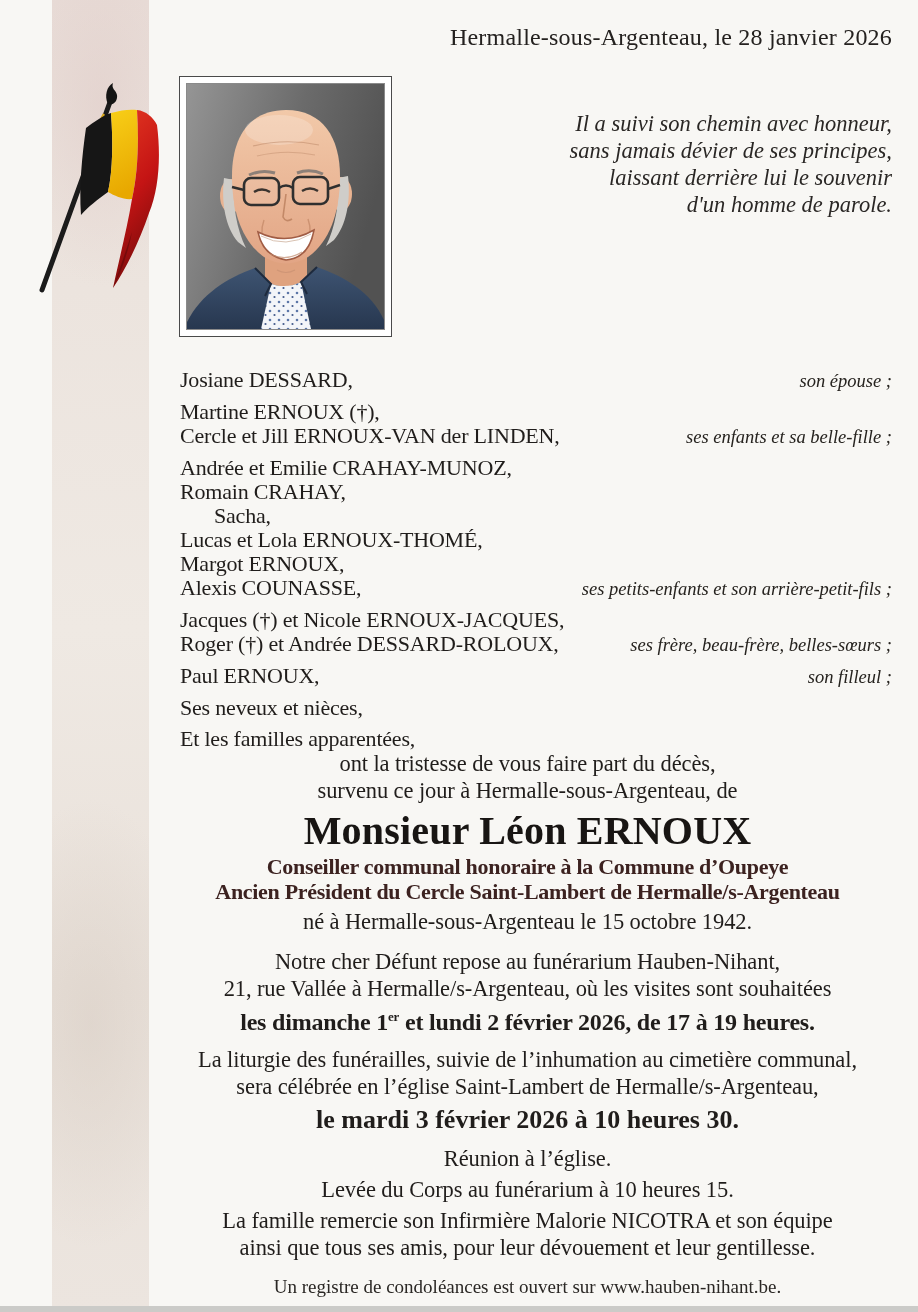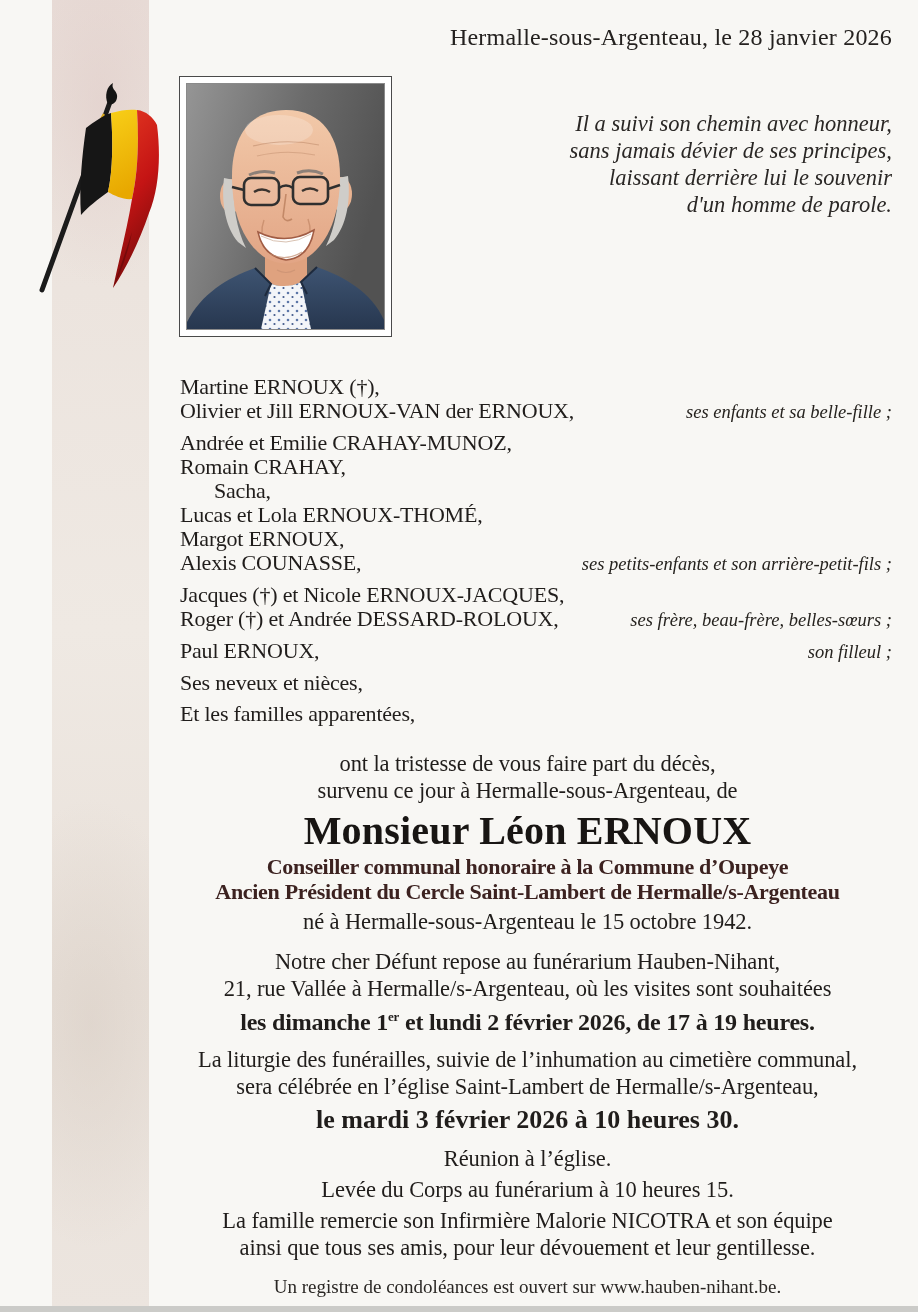--- a/index.html
+++ b/index.html
@@ -166,25 +166,29 @@
   <div class="dateline">Hermalle-sous-Argenteau, le 28 janvier 2026</div>
 
   <div class="quote">
     <div>Il a suivi son chemin avec honneur,</div>
     <div>sans jamais dévier de ses principes,</div>
     <div>laissant derrière lui le souvenir</div>
     <div>d'un homme de parole.</div>
   </div>
 
   <div class="family">
+      <div class="fam-row">
+        <span class="fam-name">Josiane DESSARD,</span>
+        <span class="fam-rel">son épouse ;</span>
+      </div>
       <div class="fam-row gap">
         <span class="fam-name">Martine ERNOUX (†),</span>
       </div>
       <div class="fam-row">
-        <span class="fam-name">Olivier et Jill ERNOUX-VAN der ERNOUX,</span>
+        <span class="fam-name">Cercle et Jill ERNOUX-VAN der LINDEN,</span>
         <span class="fam-rel">ses enfants et sa belle-fille ;</span>
       </div>
       <div class="fam-row gap">
         <span class="fam-name">Andrée et Emilie CRAHAY-MUNOZ,</span>
       </div>
       <div class="fam-row">
         <span class="fam-name">Romain CRAHAY,</span>
       </div>
       <div class="fam-row">
         <span class="fam-name indent">Sacha,</span>

